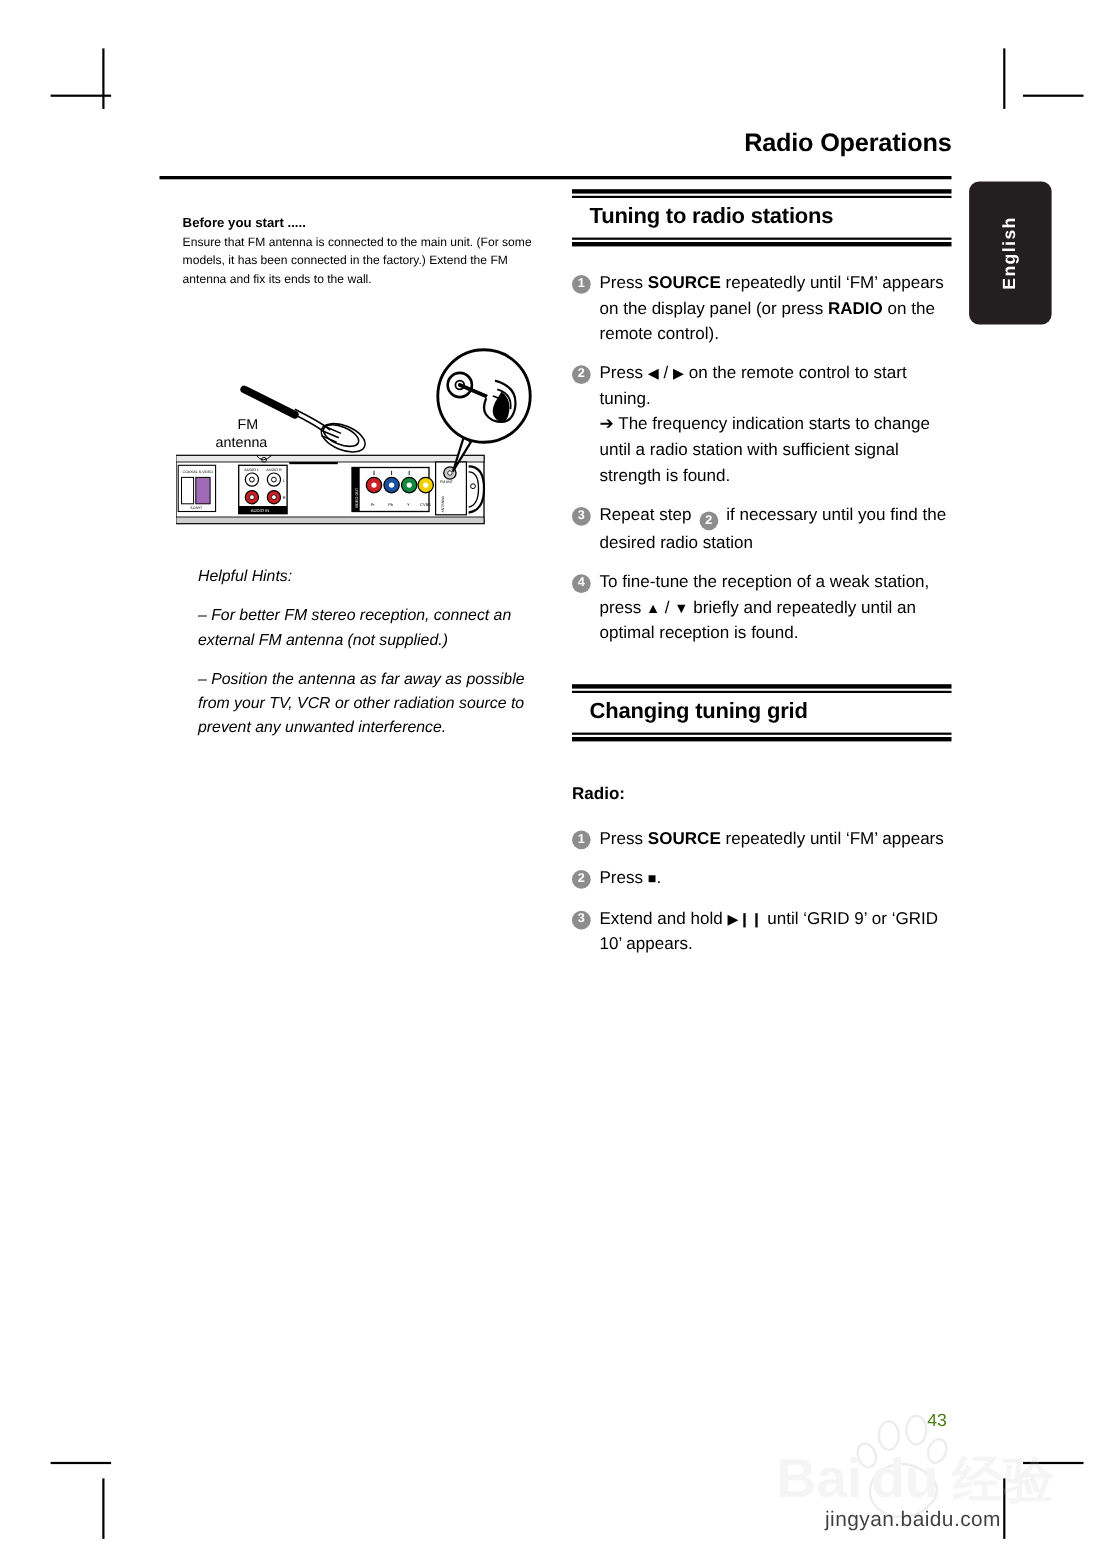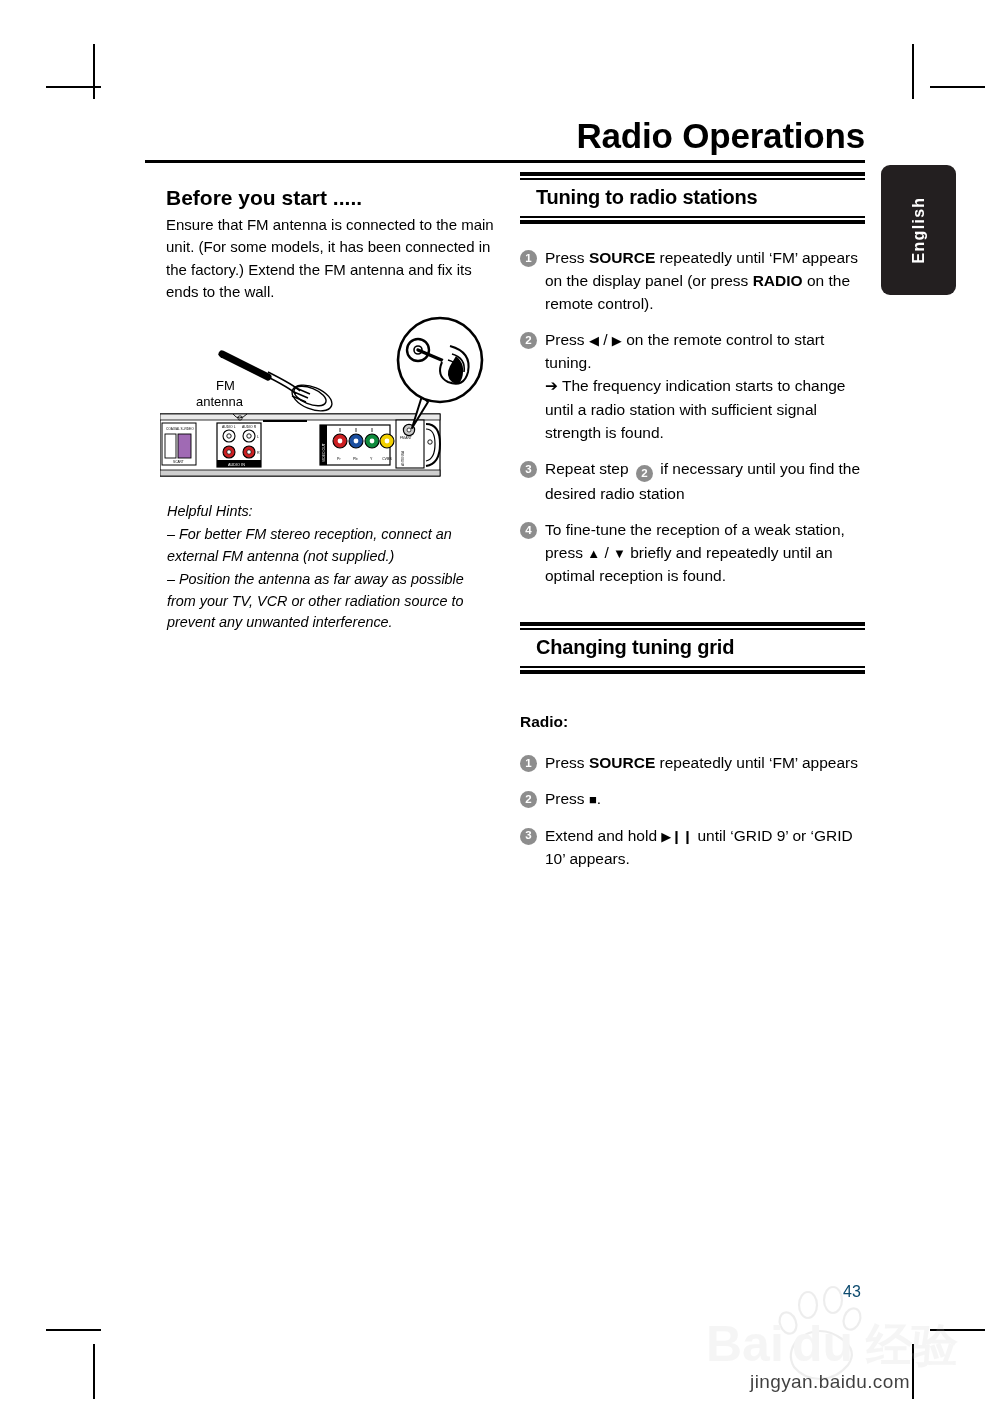--- a/index.html
+++ b/index.html
@@ -6,37 +6,37 @@
   body{width:1004px;height:1417px;position:relative;overflow:hidden;
        font-family:"Liberation Sans","DejaVu Sans",sans-serif;color:#000;}
 
   
   .crop{position:absolute;background:#000;}
   .crop.h{height:2px;width:55px;}
   .crop.v{width:2px;height:55px;}
 
   
   #page-title{position:absolute;left:520px;top:118px;width:345px;text-align:right;
-      font-size:35px;font-weight:bold;letter-spacing:-0.2px;line-height:1;}
+      font-size:23px;font-weight:bold;letter-spacing:-0.2px;line-height:1;}
   #header-rule{position:absolute;left:145px;top:160px;width:720px;height:3px;background:#000;}
 
   
   #lang-tab{position:absolute;left:881px;top:165px;width:75px;height:130px;
       background:#231f20;border-radius:9px;}
   #lang-tab span{position:absolute;left:50%;top:50%;
       transform:translate(-50%,-50%) rotate(-90deg);
       color:#fff;font-size:16px;font-weight:bold;letter-spacing:1.3px;white-space:nowrap;}
 
   
   #col-left{position:absolute;left:166px;top:178px;width:330px;}
   #col-right{position:absolute;left:520px;top:172px;width:345px;}
 
-  .lead{font-size:21px;font-weight:bold;line-height:1.48;margin:4px 0 1px 0;}
-  .body{font-size:15px;line-height:1.49;margin:0;}
-  .hints{font-size:14.4px;font-style:italic;line-height:1.52;margin:1px;}
+  .lead{font-size:12px;font-weight:bold;line-height:1.48;margin:16px 0 1px 0;}
+  .body{font-size:11px;line-height:1.49;margin:0;}
+  .hints{font-size:14.4px;font-style:italic;line-height:1.52;margin:14px;}
 
   
   .sec{margin-bottom:8px;}
   .rule-thick{height:4px;background:#000;}
   .rule-thin{height:2px;background:#000;margin-top:2px;}
   .rule-thin-top{height:2px;background:#000;margin-bottom:2px;}
   .sec h2{font-size:20px;font-weight:bold;margin:6px 0 7px 16px;line-height:1.15;letter-spacing:-0.2px;}
 
   
   .step{display:flex;align-items:flex-start;margin-bottom:13px;}
@@ -49,21 +49,21 @@
   .step-txt b{font-weight:bold;}
   .glyph{font-size:13px;letter-spacing:0;}
 
   .note-title{font-size:15.5px;font-weight:bold;margin:0;}
   .spacer{height:14px;}
 
   
   #illus{position:absolute;left:160px;top:310px;width:340px;height:180px;}
 
   
-  #page-number{position:absolute;left:843px;top:1283px;font-size:16px;color:#0c4a6e;}
+  #page-number{position:absolute;left:843px;top:1283px;font-size:16px;color:#4d7c0f;}
   #watermark{position:absolute;left:700px;top:1283px;width:260px;height:105px;
       opacity:0.17;pointer-events:none;}
   #wm-text{position:absolute;left:705px;top:1350px;width:250px;text-align:center;
       font-size:19px;color:#000000;letter-spacing:0.4px;opacity:.75;margin-top:21px;}
 </style>
 </head>
 <body>
 
 <div class="crop v" style="left:93px;top:44px;"></div>
 <div class="crop h" style="left:46px;top:86px;"></div>

